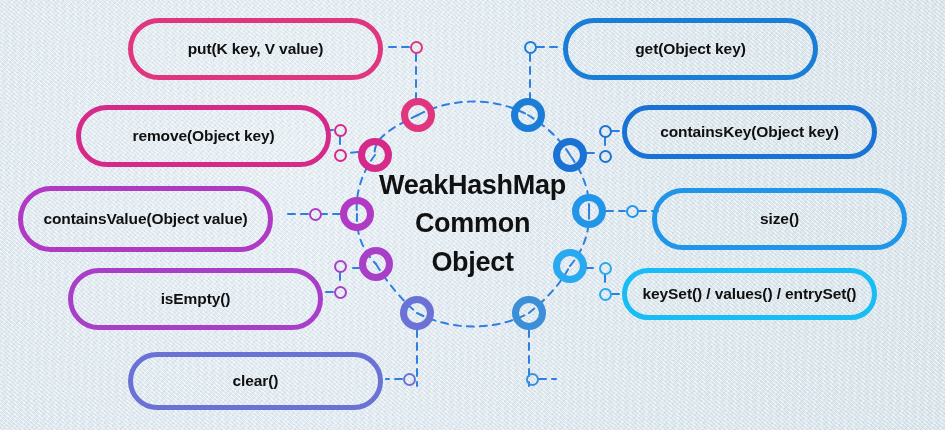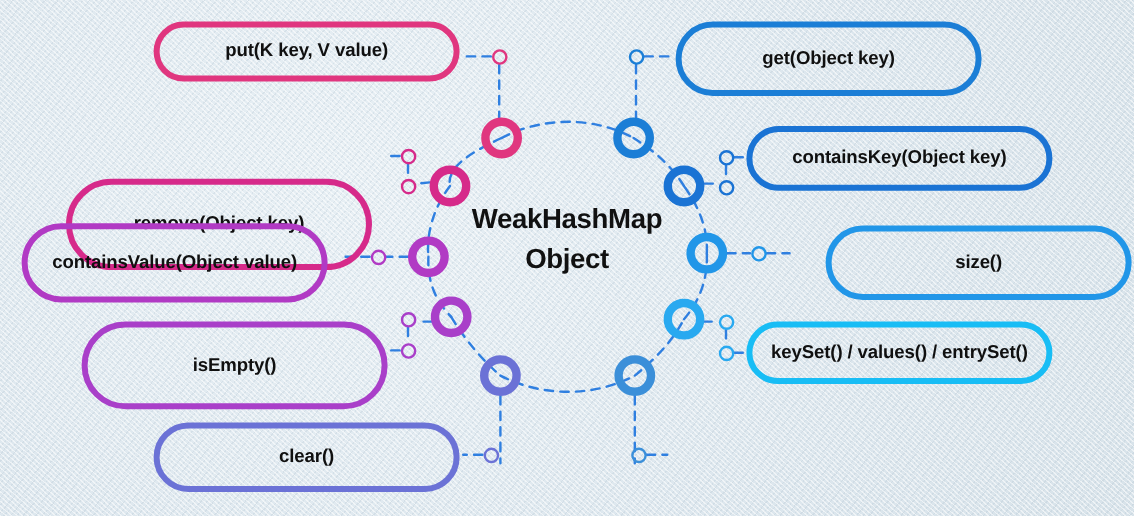--- a/index.html
+++ b/index.html
@@ -45,21 +45,21 @@
     letter-spacing:-0.1px;
     padding:4px 14px;
     background:transparent;
   }
 
   #center-title{
     position:absolute;
     left:360px;top:166px;
     width:225px;
     text-align:center;
-    font-size:23px;
+    font-size:27px;
     font-weight:bold;
     line-height:1.42;
     color:#111;
     letter-spacing:-0.3px;
   }
 </style>
 </head>
 <body>
 
 <div id="stage">
@@ -108,43 +108,43 @@
 
       <path d="M 586,268 L 598,268"></path>
       <path d="M 605,275 L 605,287"></path>
       <path d="M 612,294 L 620,294"></path>
 
       <path d="M 529,330 L 529,386"></path>
       <path d="M 539,379 L 556,379"></path>
     </g>
   </svg>
 
-  <div class="pill" style="left:128px;top:18px;width:255px;height:50px;border-color:#e0367f;">
+  <div class="pill" style="left:128px;top:18px;width:255px;height:62px;border-color:#e0367f;">
     <span>put(K key, V value)</span>
   </div>
-  <div class="pill" style="left:55px;top:105px;width:255px;height:76px;border-color:#d62a8a;margin-top:44px;">
+  <div class="pill" style="left:76px;top:105px;width:255px;height:62px;border-color:#d62a8a;">
     <span>remove(Object key)</span>
   </div>
   <div class="pill" style="left:18px;top:186px;width:255px;height:66px;border-color:#b13ac4;">
     <span>containsValue(Object value)</span>
   </div>
-  <div class="pill" style="left:68px;top:268px;width:255px;height:73px;border-color:#a93fc9;">
+  <div class="pill" style="left:68px;top:268px;width:255px;height:62px;border-color:#a93fc9;">
     <span>isEmpty()</span>
   </div>
   <div class="pill" style="left:563px;top:18px;width:255px;height:62px;border-color:#1b7ed6;">
     <span>get(Object key)</span>
   </div>
 
   <div class="pill" style="left:128px;top:352px;width:255px;height:58px;border-color:#6b72d6;">
     <span>clear()</span>
   </div>
   <div class="pill" style="left:622px;top:105px;width:255px;height:54px;border-color:#1a73d4;">
     <span>containsKey(Object key)</span>
   </div>
-  <div class="pill" style="left:688px;top:188px;width:255px;height:62px;border-color:#2196e8;">
+  <div class="pill" style="left:652px;top:188px;width:255px;height:62px;border-color:#2196e8;">
     <span>size()</span>
   </div>
   <div class="pill" style="left:622px;top:268px;width:255px;height:52px;border-color:#18bdf5;">
     <span>keySet() / values() / entrySet()</span>
   </div>
 
   <div class="node big" style="left:401px;top:98px;border-color:#e0367f;"></div>
   <div class="node big" style="left:358px;top:138px;border-color:#d62a8a;"></div>
   <div class="node big" style="left:340px;top:197px;border-color:#b13ac4;"></div>
   <div class="node big" style="left:359px;top:247px;border-color:#a93fc9;"></div>
@@ -165,16 +165,17 @@
   <div class="node small" style="left:524px;top:41px;border-color:#1b7ed6;"></div>
   <div class="node small" style="left:599px;top:125px;border-color:#1a73d4;"></div>
   <div class="node small" style="left:599px;top:150px;border-color:#1a73d4;"></div>
   <div class="node small" style="left:626px;top:205px;border-color:#2196e8;"></div>
   <div class="node small" style="left:599px;top:262px;border-color:#29a9f0;"></div>
   <div class="node small" style="left:599px;top:288px;border-color:#29a9f0;"></div>
   <div class="node small" style="left:526px;top:373px;border-color:#3b8fd9;"></div>
 
   <div id="center-title">
     <div>WeakHashMap</div>
+    <div>Common</div>
     <div>Object</div>
   </div>
 
 </div>
 
 </body></html>

